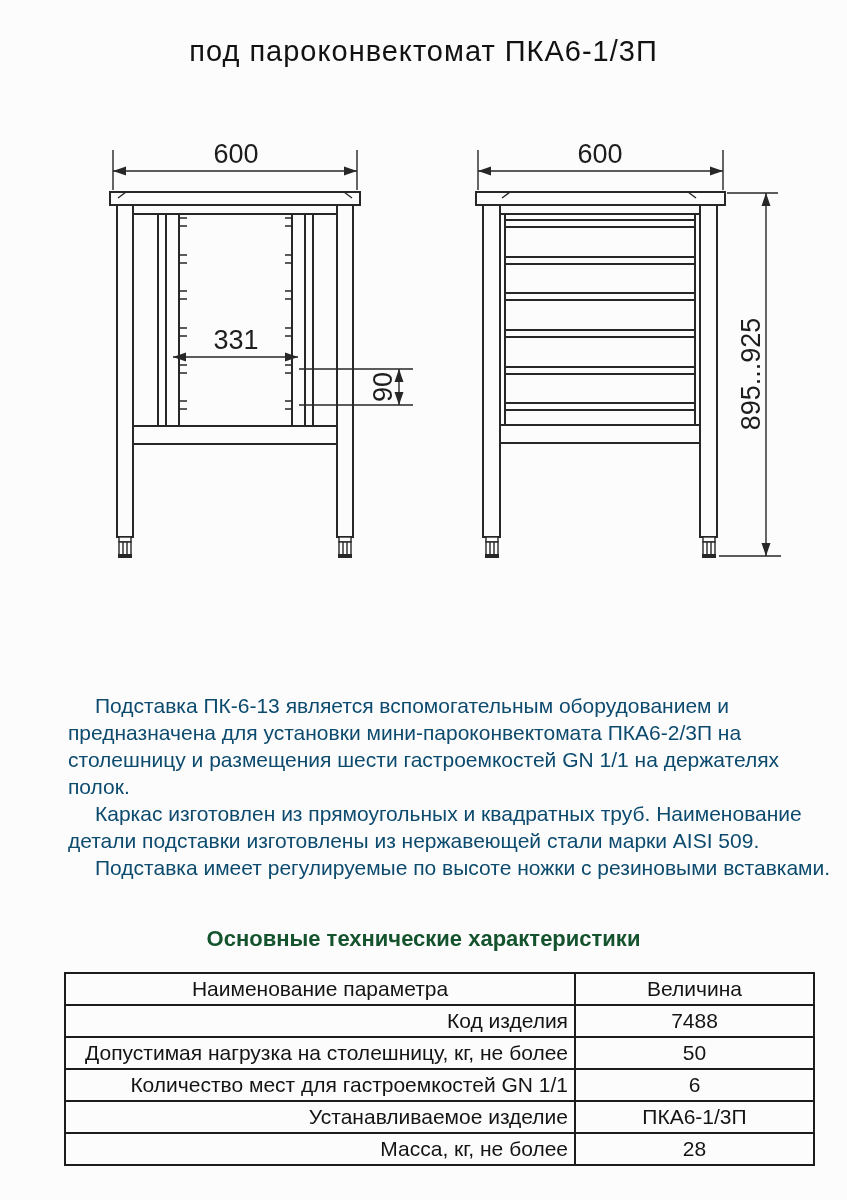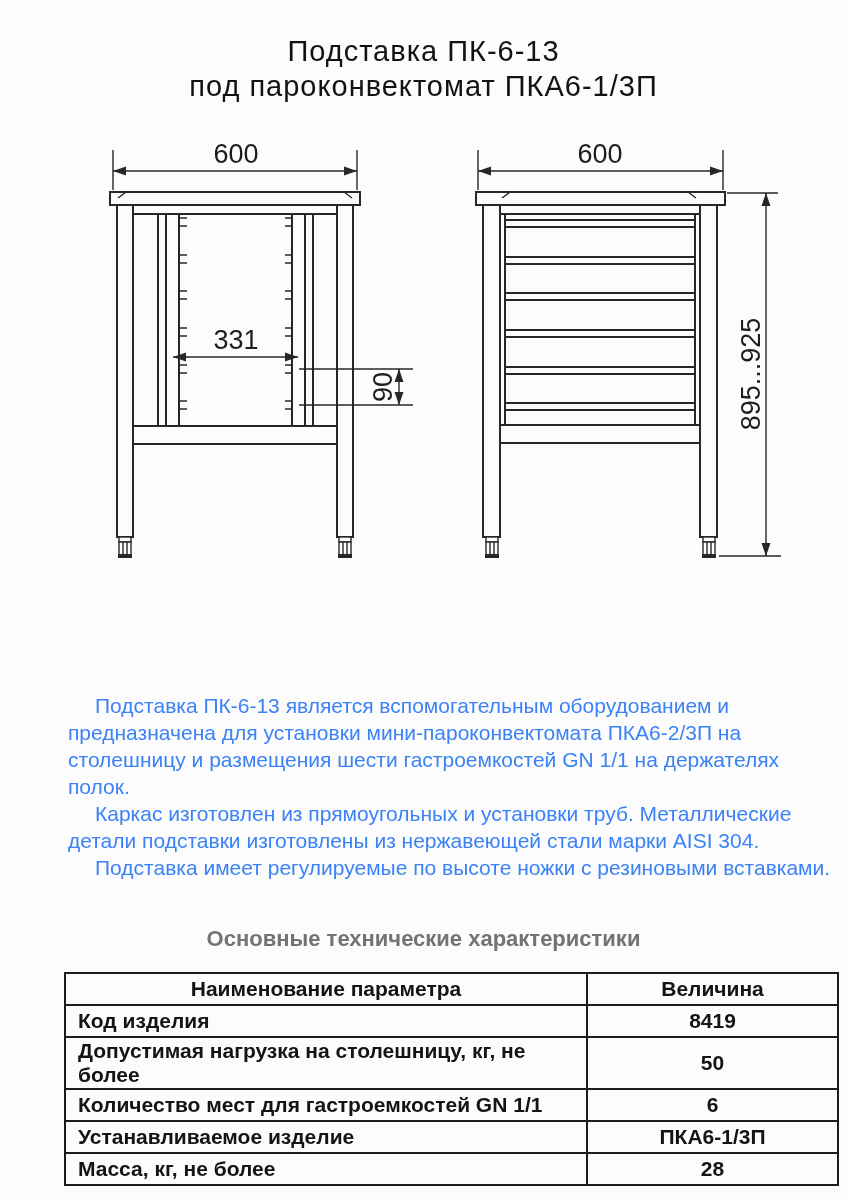--- a/index.html
+++ b/index.html
@@ -16,41 +16,40 @@
   .drawing{position:absolute;top:0;left:0;}
   .drawing path,.drawing rect,.drawing line{stroke:#272727;stroke-width:2;fill:none;}
   .drawing .fillw{fill:#fcfcfc;}
   .drawing .thin{stroke-width:1.4;}
   .drawing .arr{fill:#272727;stroke:none;}
   .drawing .solid{fill:#272727;stroke:none;}
   .drawing text{font-family:"Liberation Sans","DejaVu Sans",sans-serif;
                 font-size:27px;fill:#1d1d1d;text-anchor:middle;stroke:none;}
   
   .description{position:absolute;top:692px;left:68px;width:712px;
-               font-size:21px;color:#3b82f6;}
+               font-size:21px;color:#0c4a6e;}
   .description .line{height:27px;line-height:27px;white-space:nowrap;}
   .description .indent{padding-left:27px;}
   
   .specs-heading{position:absolute;top:926px;left:0;width:847px;text-align:center;
-                 font-weight:bold;font-size:22px;color:#737373;}
+                 font-weight:bold;font-size:22px;color:#14532d;}
   .specs-table{position:absolute;top:972px;left:64px;width:721px;
                border-collapse:collapse;table-layout:fixed;font-size:21px;color:#141414;}
   .specs-table td,.specs-table th{border:2px solid #1c1c1c;height:28px;
-               padding:1px 12px;font-weight:bold;}
-  .specs-table .c-param{width:496px;text-align:left;}
+               padding:1px 6px;font-weight:normal;}
+  .specs-table .c-param{width:496px;text-align:right;}
   .specs-table .c-value{width:225px;text-align:center;}
   .specs-table thead .c-param{text-align:center;}
 </style>
 </head>
 <body>
 
 <div class="page">
 
   <div class="title">
-    <div>Подставка ПК-6-13</div>
     <div>под пароконвектомат ПКА6-1/3П</div>
   </div>
 
   <svg class="drawing" width="847" height="600" viewBox="0 0 847 600">
 
     <g>
 
       <g>
         <path class="thin" d="M113 150V190M357 150V190"></path>
         <path class="thin" d="M113 171H357"></path>
@@ -145,38 +144,38 @@
         <text transform="translate(760 374) rotate(-90)">895...925</text>
       </g>
     </g>
   </svg>
 
   <div class="description">
     <div class="line indent">Подставка ПК-6-13 является вспомогательным оборудованием и</div>
     <div class="line">предназначена для установки мини-пароконвектомата ПКА6-2/3П на</div>
     <div class="line">столешницу и размещения шести гастроемкостей GN 1/1 на держателях</div>
     <div class="line">полок.</div>
-    <div class="line indent">Каркас изготовлен из прямоугольных и установки труб. Металлические</div>
-    <div class="line">детали подставки изготовлены из нержавеющей стали марки AISI 304.</div>
+    <div class="line indent">Каркас изготовлен из прямоугольных и квадратных труб. Наименование</div>
+    <div class="line">детали подставки изготовлены из нержавеющей стали марки AISI 509.</div>
     <div class="line indent">Подставка имеет регулируемые по высоте ножки с резиновыми вставками.</div>
   </div>
 
   <div class="specs-heading">Основные технические характеристики</div>
 
   <table class="specs-table">
     <thead>
       <tr>
         <th class="c-param">Наименование параметра</th>
         <th class="c-value">Величина</th>
       </tr>
     </thead>
     <tbody>
       <tr>
         <td class="c-param">Код изделия</td>
-        <td class="c-value">8419</td>
+        <td class="c-value">7488</td>
       </tr>
       <tr>
         <td class="c-param">Допустимая нагрузка на столешницу, кг, не более</td>
         <td class="c-value">50</td>
       </tr>
       <tr>
         <td class="c-param">Количество мест для гастроемкостей GN 1/1</td>
         <td class="c-value">6</td>
       </tr>
       <tr>

